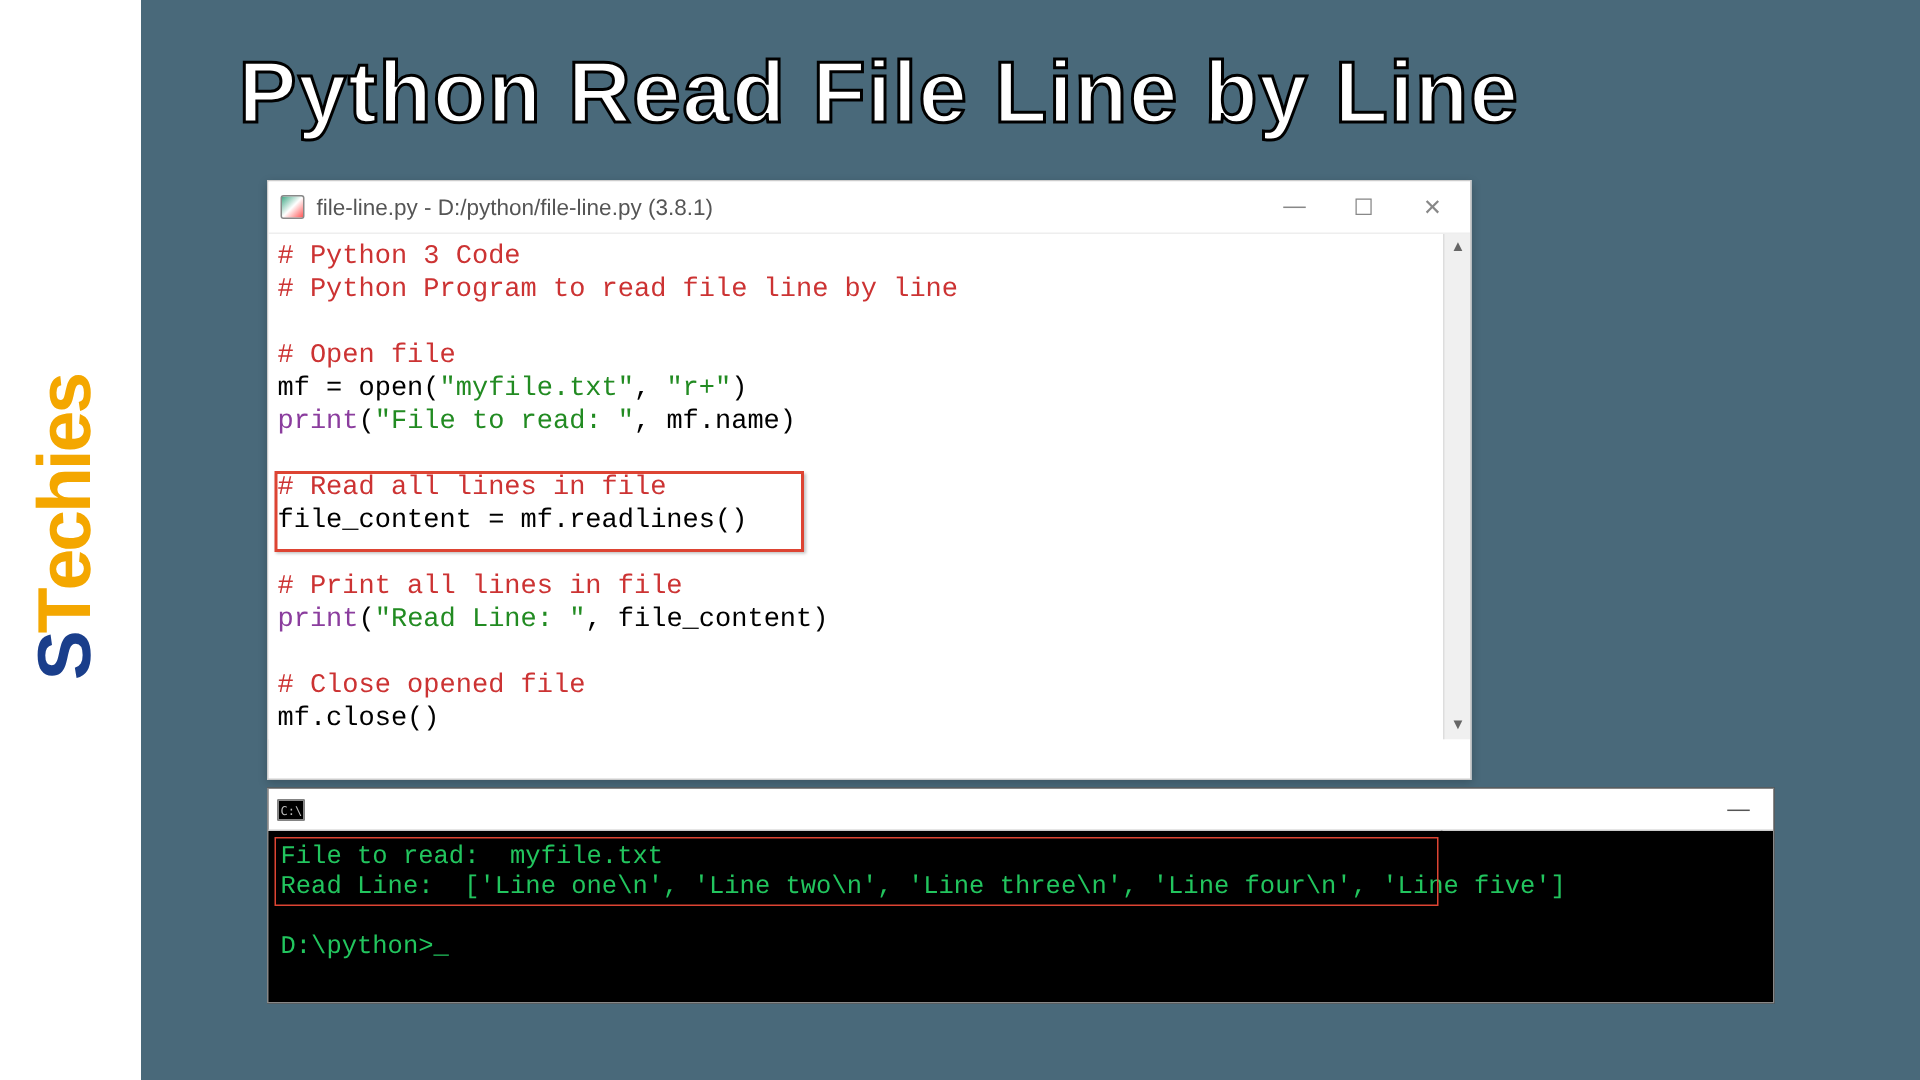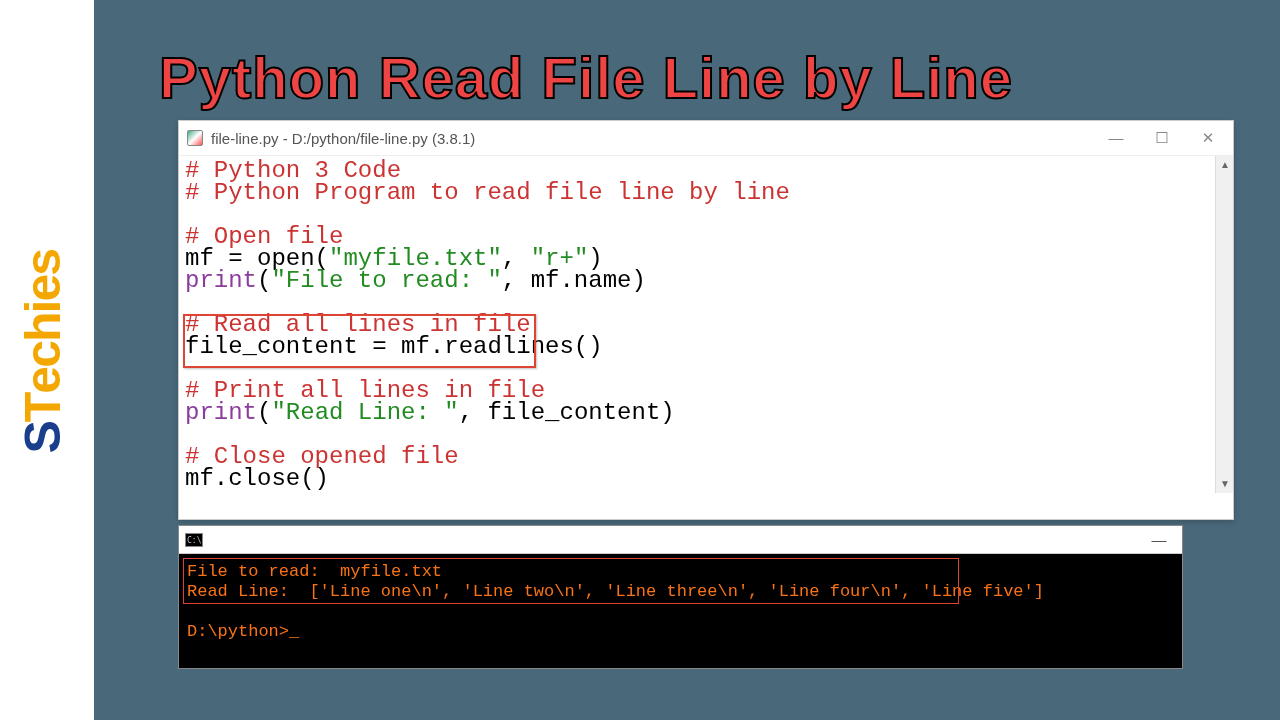--- a/index.html
+++ b/index.html
@@ -22,43 +22,42 @@
     width: 94px; height: 720px;
     background: #fff;
   }
   .title {
     position: absolute;
     left: 94px; top: 28px;
     width: 984px;
     text-align: center;
     font-size: 58px;
     font-weight: 700;
-    color: #ef4444;
+    color: #ffffff;
     -webkit-text-stroke: 2px #000;
     letter-spacing: 1px;
-    margin-top: 16px;
   }
   .logo {
     position: absolute;
     left: 14px; top: 250px;
     width: 62px;
     font-size: 50px;
     font-weight: 700;
     writing-mode: vertical-rl;
     transform: rotate(180deg);
     color: #f4a700;
     letter-spacing: -2px;
   }
   .logo .s { color: #1a3e8b; }
   .logo .t { color: #f4a700; }
 
   .editor-window {
     position: absolute;
     left: 178px; top: 120px;
-    width: 1056px; height: 400px;
+    width: 803px; height: 400px;
     background: #fff;
     border: 1px solid #ccc;
     box-shadow: 0 2px 6px rgba(0,0,0,0.2);
   }
   .editor-titlebar {
     height: 35px;
     display: flex;
     align-items: center;
     padding: 0 8px;
     background: #fff;
@@ -102,21 +101,21 @@
 
   .code-area {
     position: relative;
     height: 337px;
     background: #fff;
     overflow: hidden;
   }
   .code-content {
     padding: 4px 6px;
     font-family: "Consolas", "Courier New", monospace;
-    font-size: 24px;
+    font-size: 18px;
     line-height: 22px;
     white-space: pre;
   }
   .c-comment { color: #cc3333; }
   .c-kw { color: #8b3d9e; }
   .c-str { color: #228b22; }
   .c-default { color: #000; }
 
   .highlight-box {
     position: absolute;
@@ -173,21 +172,21 @@
     border: 1px solid #888;
     font-family: monospace;
   }
   .cmd-titlebar .window-controls span { color: #555; }
   .cmd-content {
     position: relative;
     padding: 8px 8px;
     font-family: "Consolas","Courier New", monospace;
     font-size: 17px;
     line-height: 20px;
-    color: #f97316;
+    color: #22c55e;
     white-space: pre;
   }
   .cmd-highlight {
     position: absolute;
     left: 4px; top: 4px;
     width: 776px; height: 46px;
     border: 1px solid #d43;
     pointer-events: none;
   }
   .cursor-arrow {

